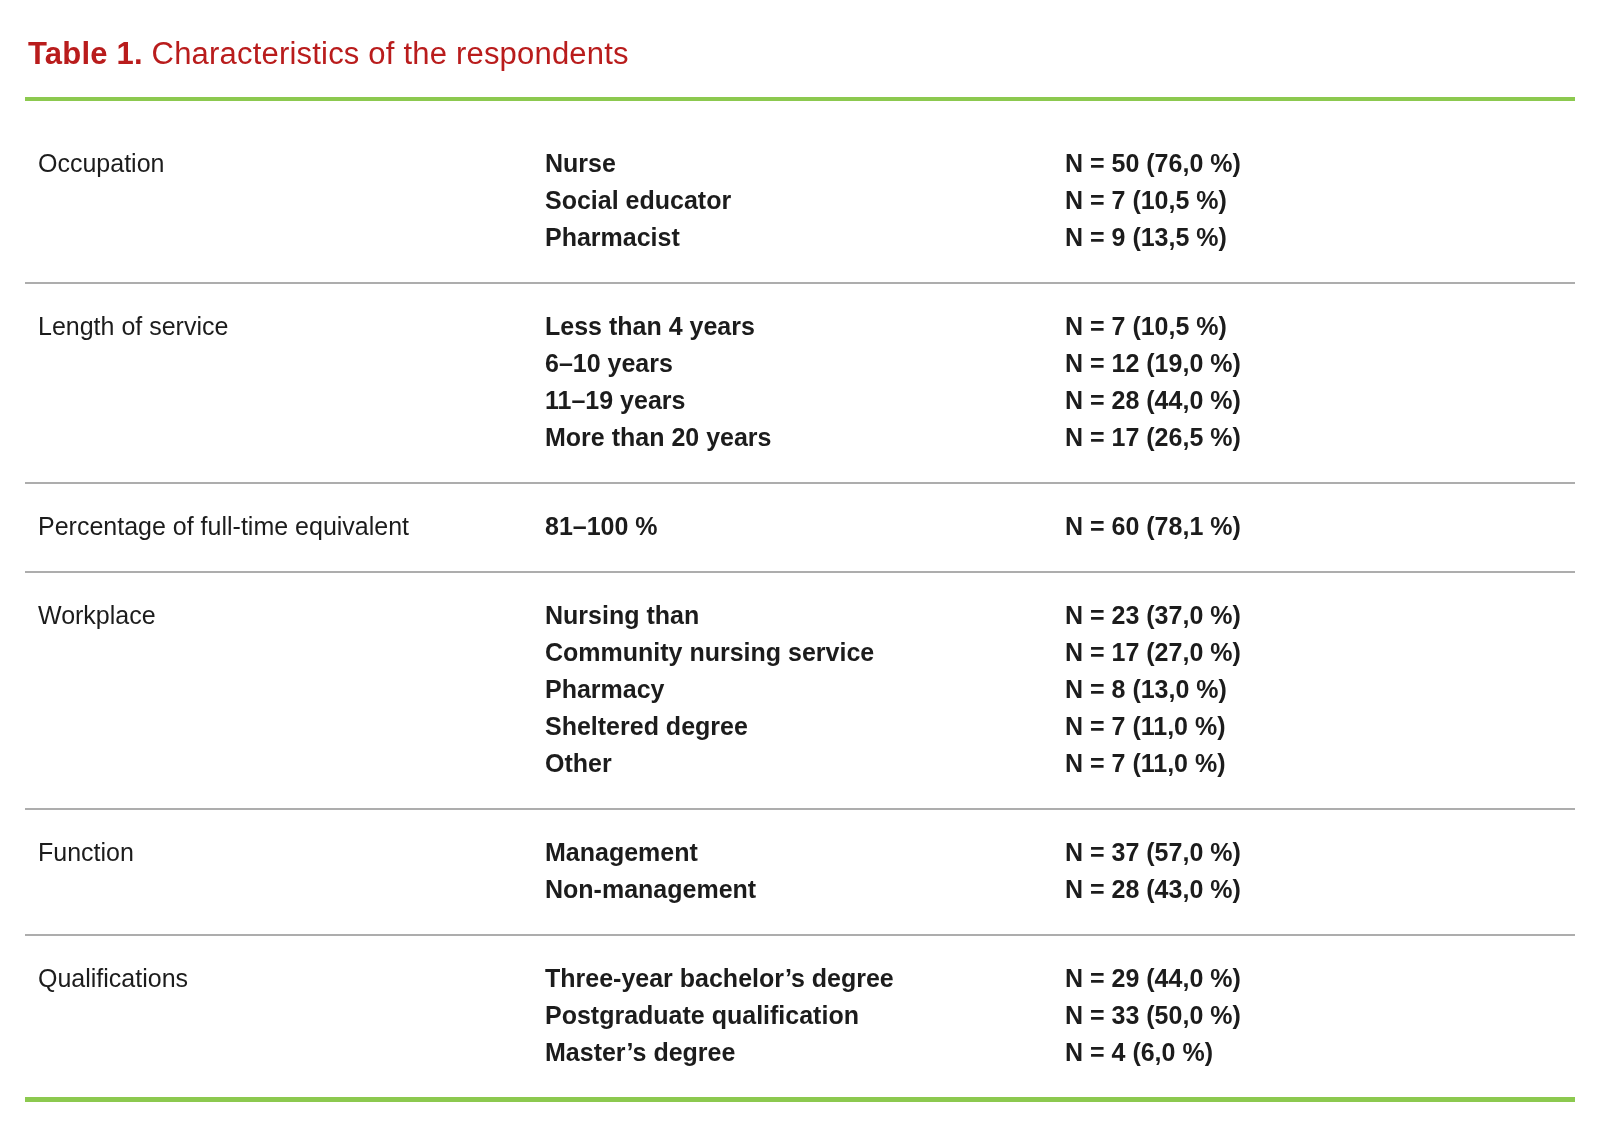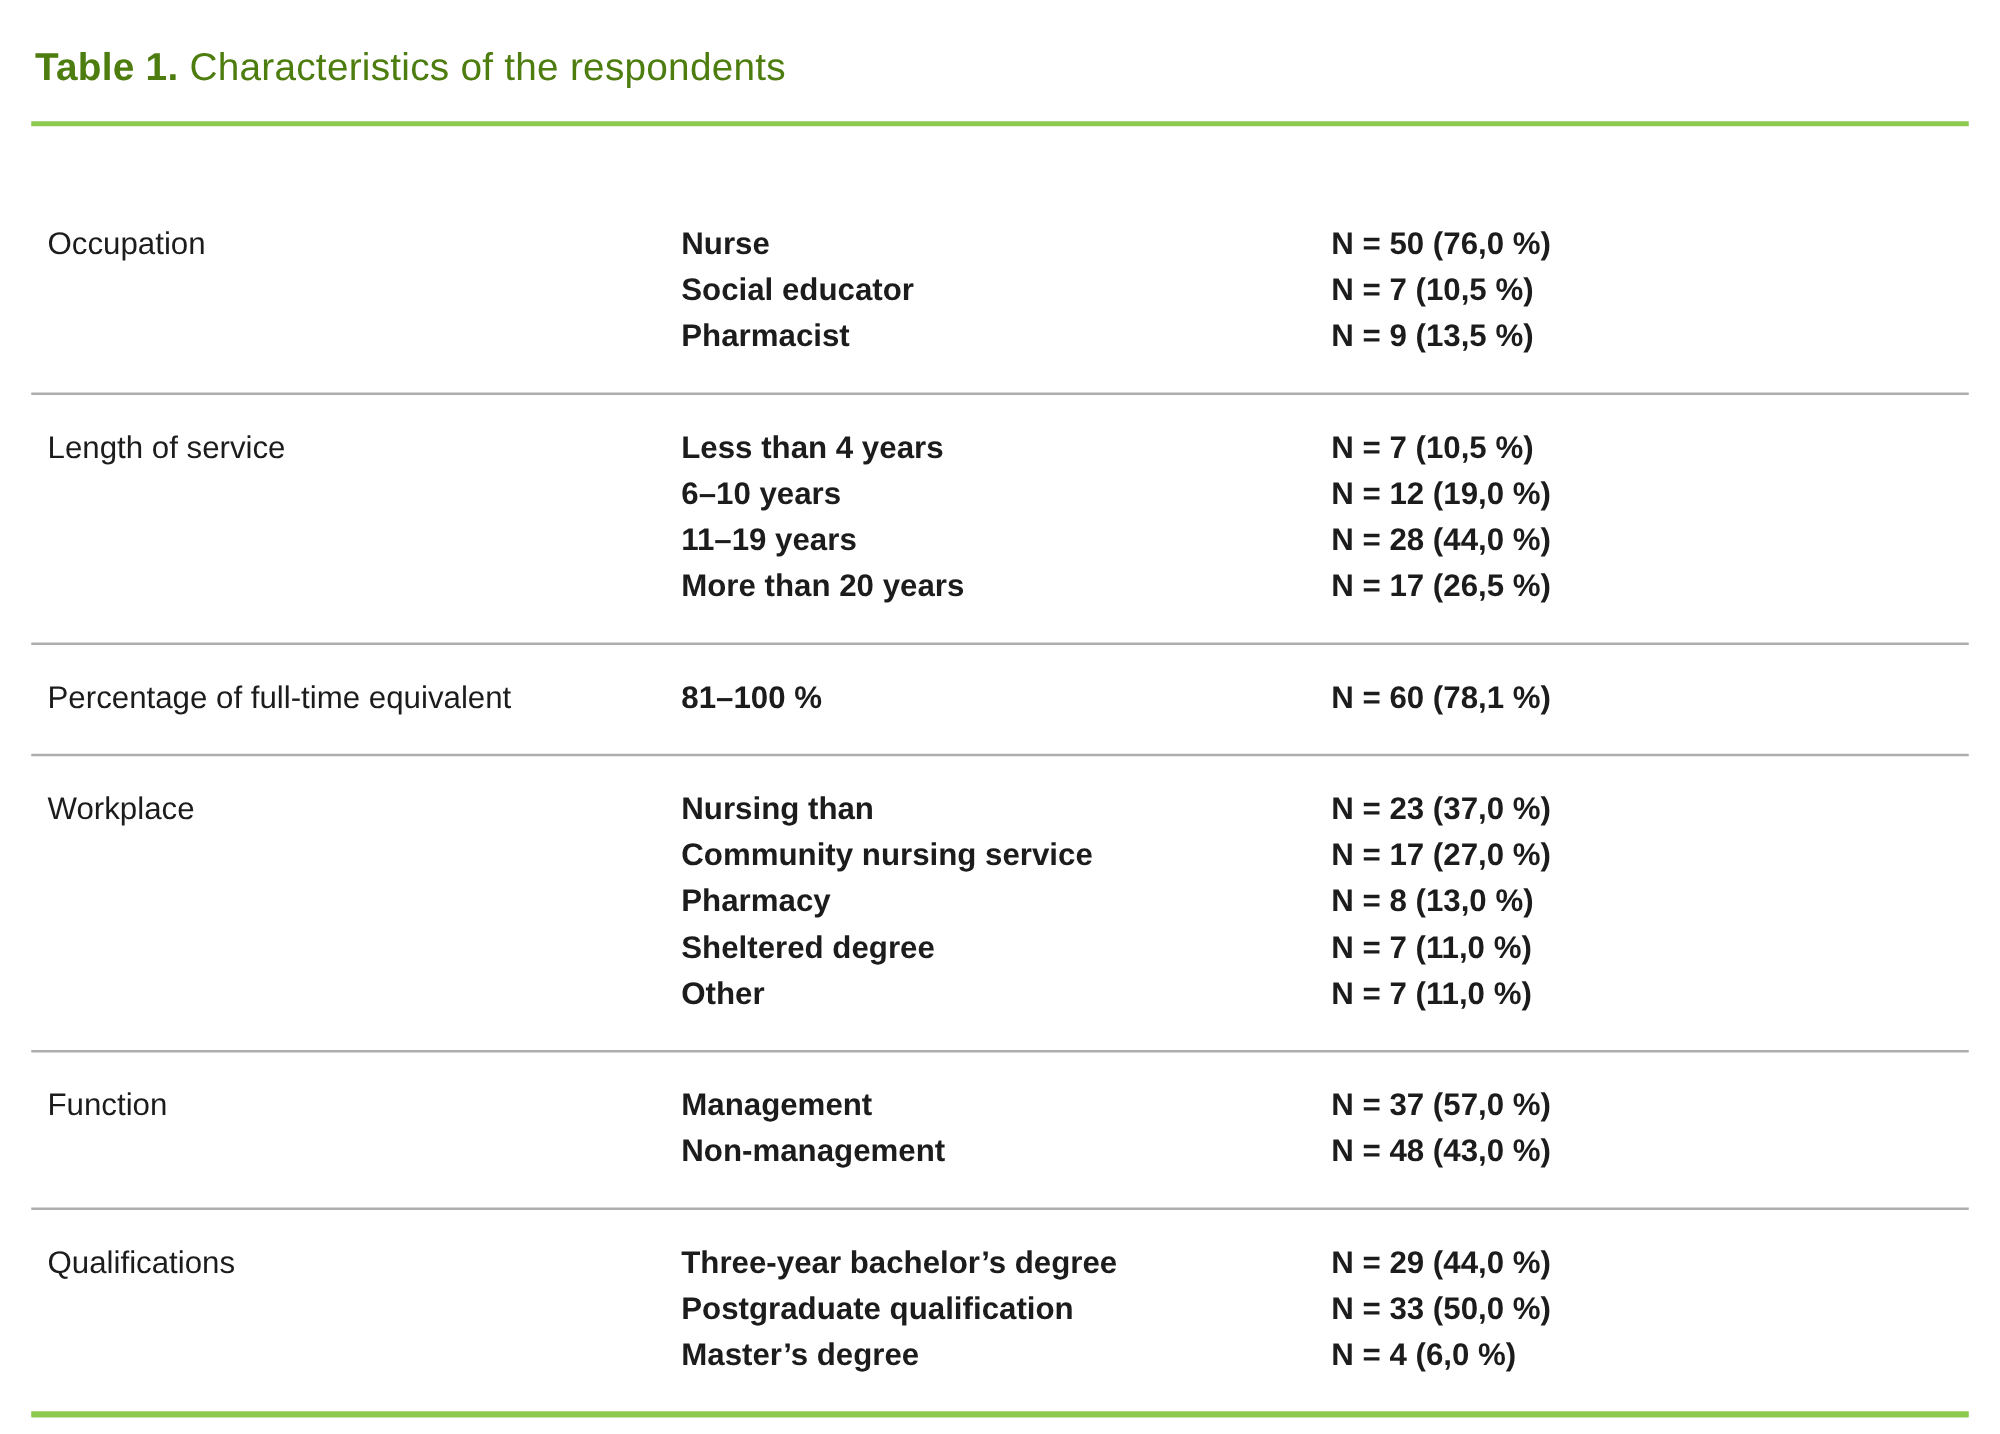--- a/index.html
+++ b/index.html
@@ -14,40 +14,40 @@
     height: 1147px;
     background: #ffffff;
     overflow: hidden;
     padding-top: 34px;
   }
   .title {
     margin-left: 28px;
     font-size: 31px;
     line-height: 40px;
     font-weight: 400;
-    color: #4d7c0f;
+    color: #b91c1c;
     letter-spacing: 0.2px;
   }
   .title .bold { font-weight: 700; }
   .rule {
     margin-left: 25px;
     width: 1550px;
     border: none;
   }
   .rule.green-top { margin-top: 23px; height: 4px; background: var(--green, #8CC94F); }
   .rule.green-bottom { height: 5px; background: var(--green, #8CC94F); }
   .table-body { margin-left: 25px; width: 1550px; }
   .section {
     display: flex;
     padding: 24px 0 26px 13px;
     border-bottom: 2px solid var(--gray-line, #ADADAD);
     font-size: 25px;
     line-height: 37px;
   }
-  .section:first-child { padding-top: 76px; }
+  .section:first-child { padding-top: 44px; }
   .section:last-child { border-bottom: none; }
   .section-label { width: 507px; flex: 0 0 507px; }
   .section-rows { flex: 1 1 auto; font-weight: bold; }
   .trow { display: grid; grid-template-columns: 520px auto; }
 </style>
 </head>
 <body>
 
 <div class="page">
   <h1 class="title"><span class="bold">Table 1.</span> <span>Characteristics of the respondents</span></h1>
@@ -143,21 +143,21 @@
   <div class="section">
     <div class="section-label">Function</div>
     <div class="section-rows">
   <div class="trow">
     <div class="cell-category">Management</div>
     <div class="cell-value">N = 37 (57,0 %)</div>
   </div>
 
   <div class="trow">
     <div class="cell-category">Non-management</div>
-    <div class="cell-value">N = 48 (43,0 %)</div>
+    <div class="cell-value">N = 28 (43,0 %)</div>
   </div>
 </div>
   </div>
 
   <div class="section">
     <div class="section-label">Qualifications</div>
     <div class="section-rows">
   <div class="trow">
     <div class="cell-category">Three-year bachelor’s degree</div>
     <div class="cell-value">N = 29 (44,0 %)</div>

